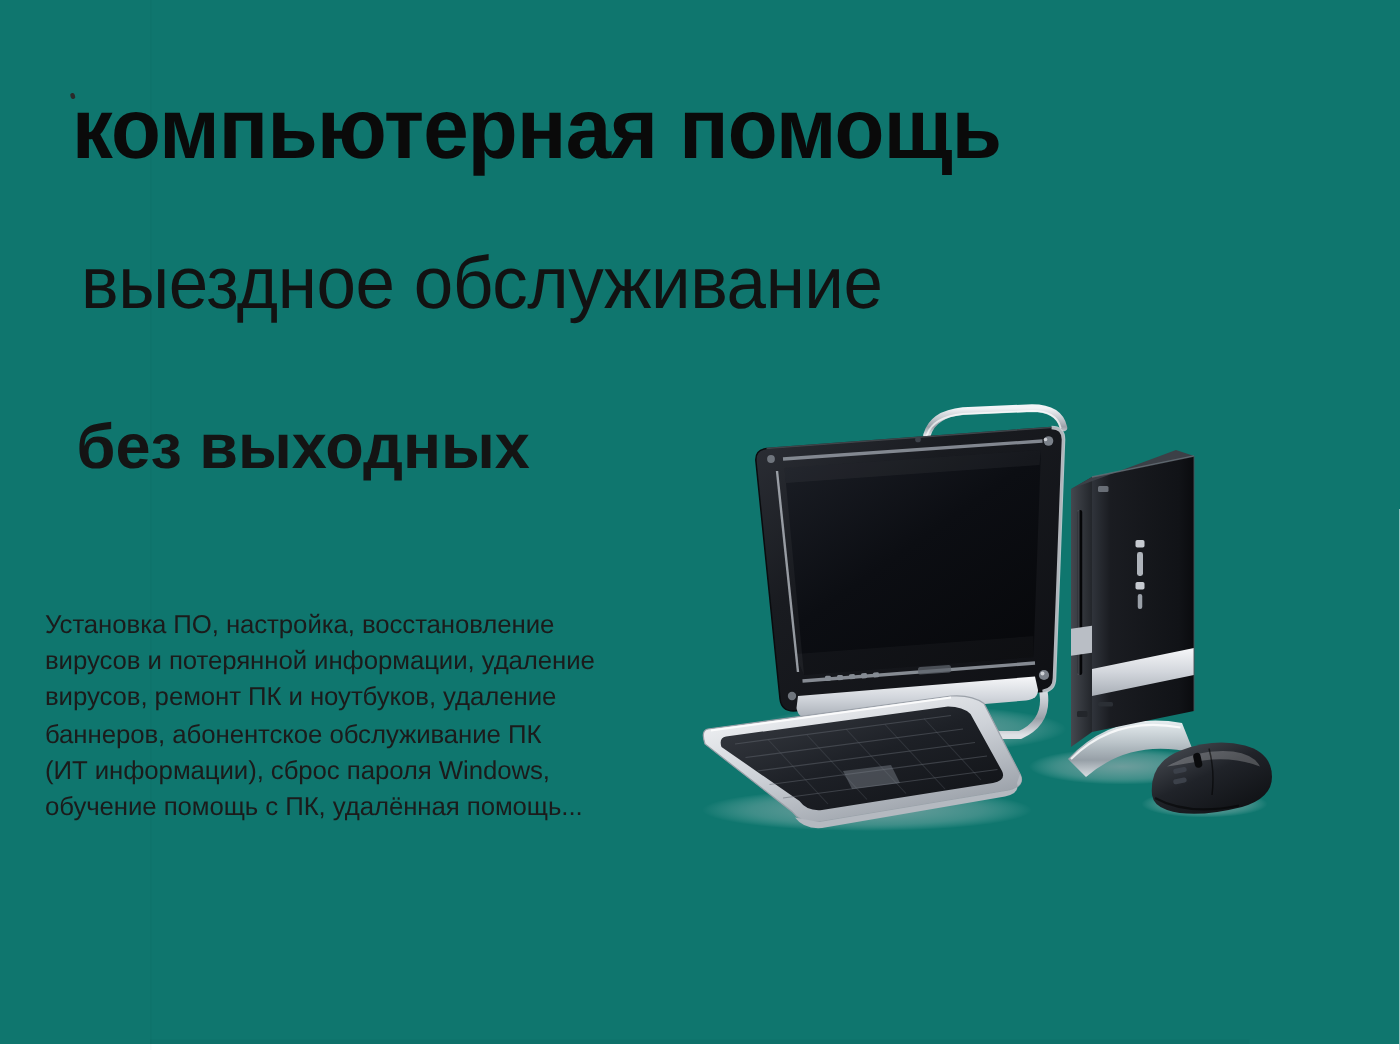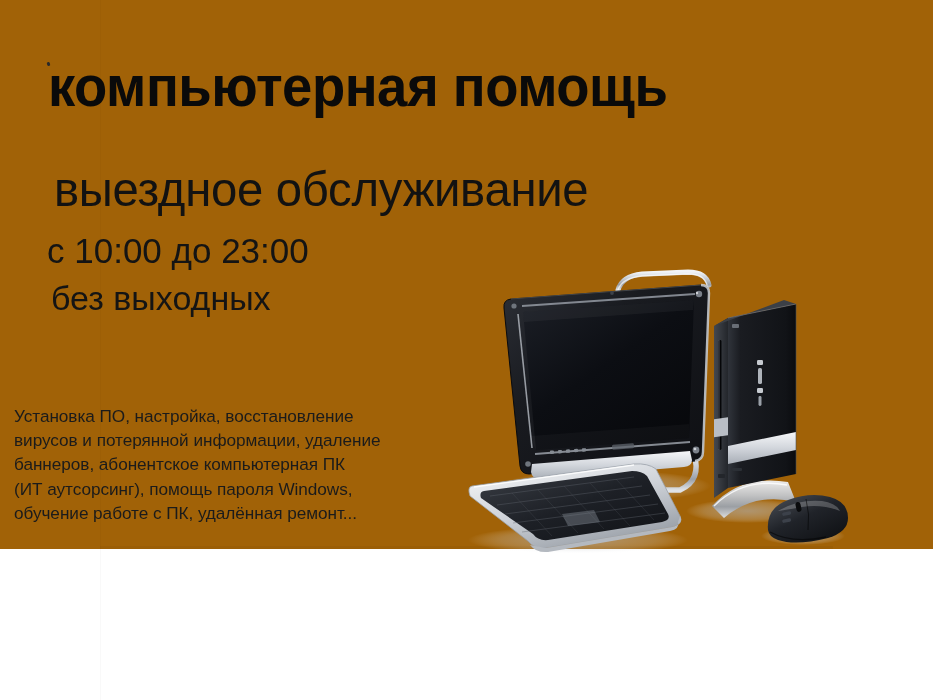--- a/index.html
+++ b/index.html
@@ -12,22 +12,22 @@
     width: 933px;
     height: 700px;
     overflow: hidden;
     font-family: "Liberation Sans", "DejaVu Sans", sans-serif;
     color: #000000;
   }
 
   #poster {
     position: relative;
     width: 933px;
-    height: 549px;
-    background: #a16207;
+    height: 696px;
+    background: #0f766e;
   }
 
   
   .seam-vertical {
     position: absolute;
     left: 100px;
     top: 0;
     width: 1px;
     height: 700px;
     background: rgba(0,0,0,0.025);
@@ -89,31 +89,31 @@
     font-weight: 400;
     letter-spacing: 0px;
     white-space: nowrap;
     color: #141414;
   }
 
   .daysoff {
     position: absolute;
     left: 51px;
     top: 279px;
-    font-size: 34px;
+    font-size: 42px;
     line-height: 38px;
-    font-weight: 400;
+    font-weight: 700;
     white-space: nowrap;
     color: #141414;
     text-align: right;
   }
 
   .services {
     position: absolute;
-    left: 14px;
+    left: 30px;
     top: 404px;
     width: 452px;
     font-size: 17.2px;
     line-height: 24.2px;
     font-weight: 400;
     color: #1b1b1b;
     letter-spacing: -0.05px;
   }
   .services .ln { display: block; white-space: nowrap; }
 
@@ -133,30 +133,30 @@
 <div id="poster">
 
   <div class="seam-vertical"></div>
   <div class="seam-bottom"></div>
   <div class="speck"></div>
 
   <div class="headline">компьютерная помощь</div>
 
   <div class="subhead">выездное обслуживание</div>
 
-  <div class="hours">с 10:00 до 23:00</div>
 
   <div class="daysoff">без выходных</div>
 
   <div class="services">
     <span class="ln">Установка ПО, настройка, восстановление</span>
     <span class="ln">вирусов и потерянной информации, удаление</span>
-    <span class="ln">баннеров, абонентское компьютерная ПК</span>
-    <span class="ln">(ИТ аутсорсинг), помощь пароля Windows,</span>
-    <span class="ln">обучение работе с ПК, удалённая ремонт...</span>
+    <span class="ln">вирусов, ремонт ПК и ноутбуков, удаление</span>
+    <span class="ln">баннеров, абонентское обслуживание ПК</span>
+    <span class="ln">(ИТ информации), сброс пароля Windows,</span>
+    <span class="ln">обучение помощь с ПК, удалённая помощь...</span>
   </div>
 
   <div id="photo">
     <svg viewBox="0 0 462 312" xmlns="http://www.w3.org/2000/svg">
       <defs>
         <linearGradient id="gBezel" x1="0" y1="0" x2="1" y2="1">
           <stop offset="0%" stop-color="#2c2f36"></stop>
           <stop offset="35%" stop-color="#191b20"></stop>
           <stop offset="100%" stop-color="#0e0f13"></stop>
         </linearGradient>

